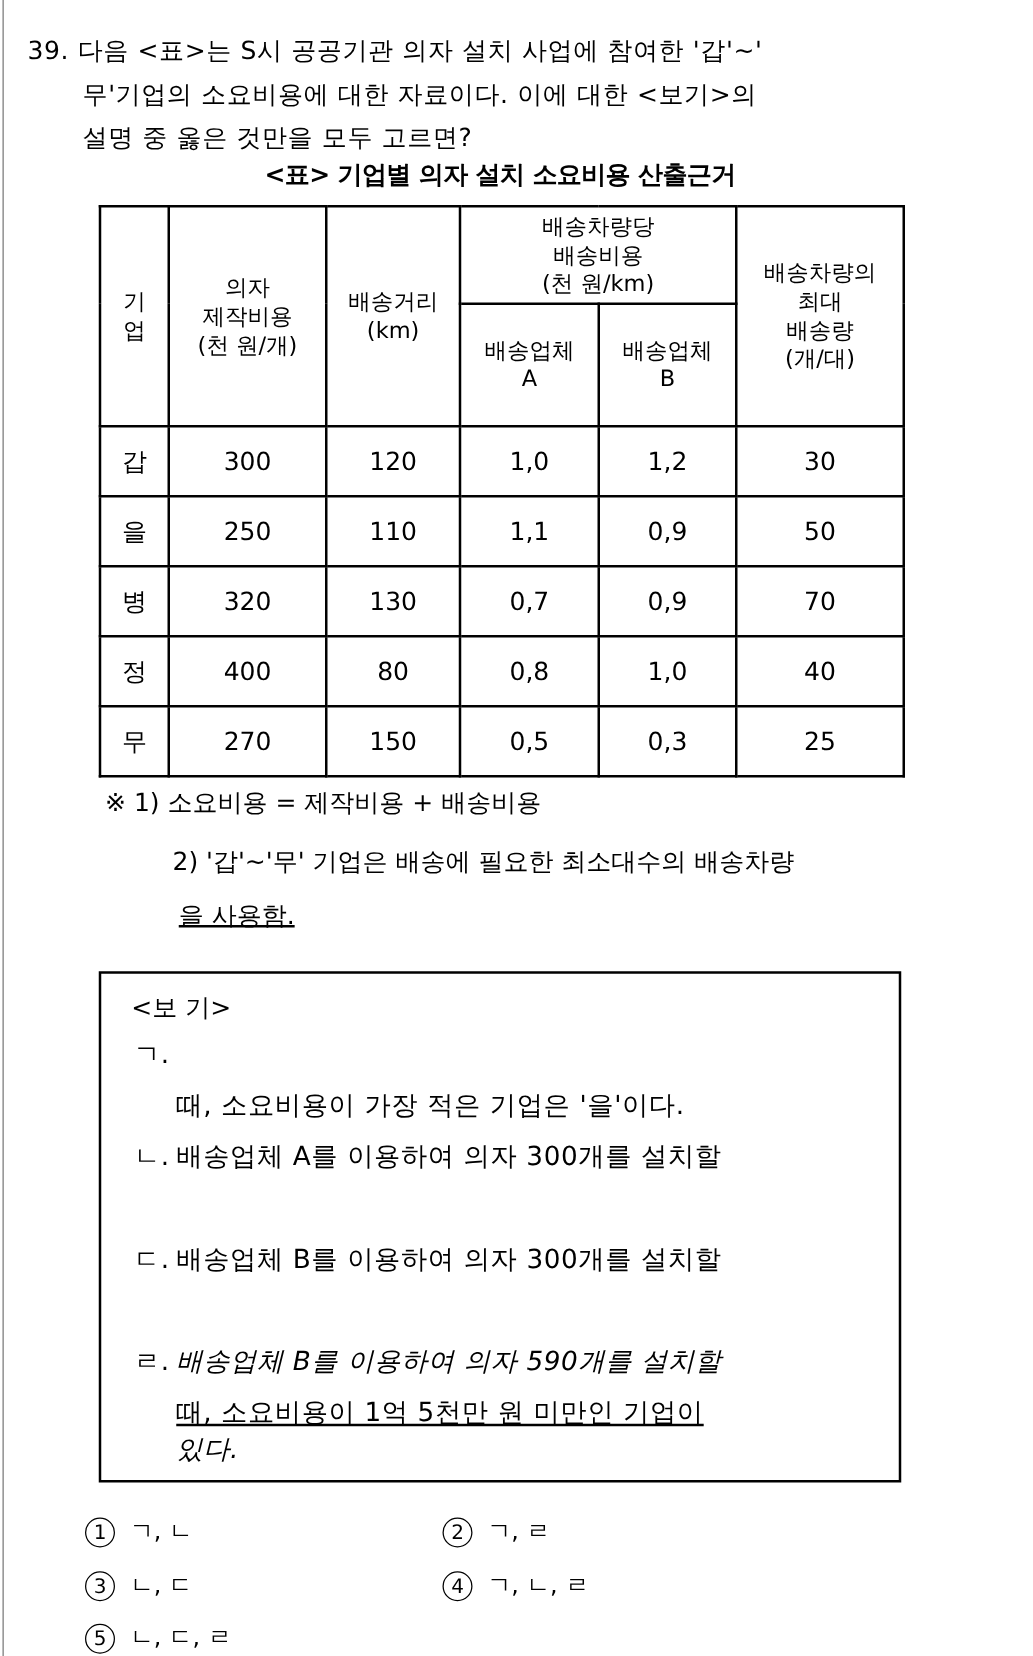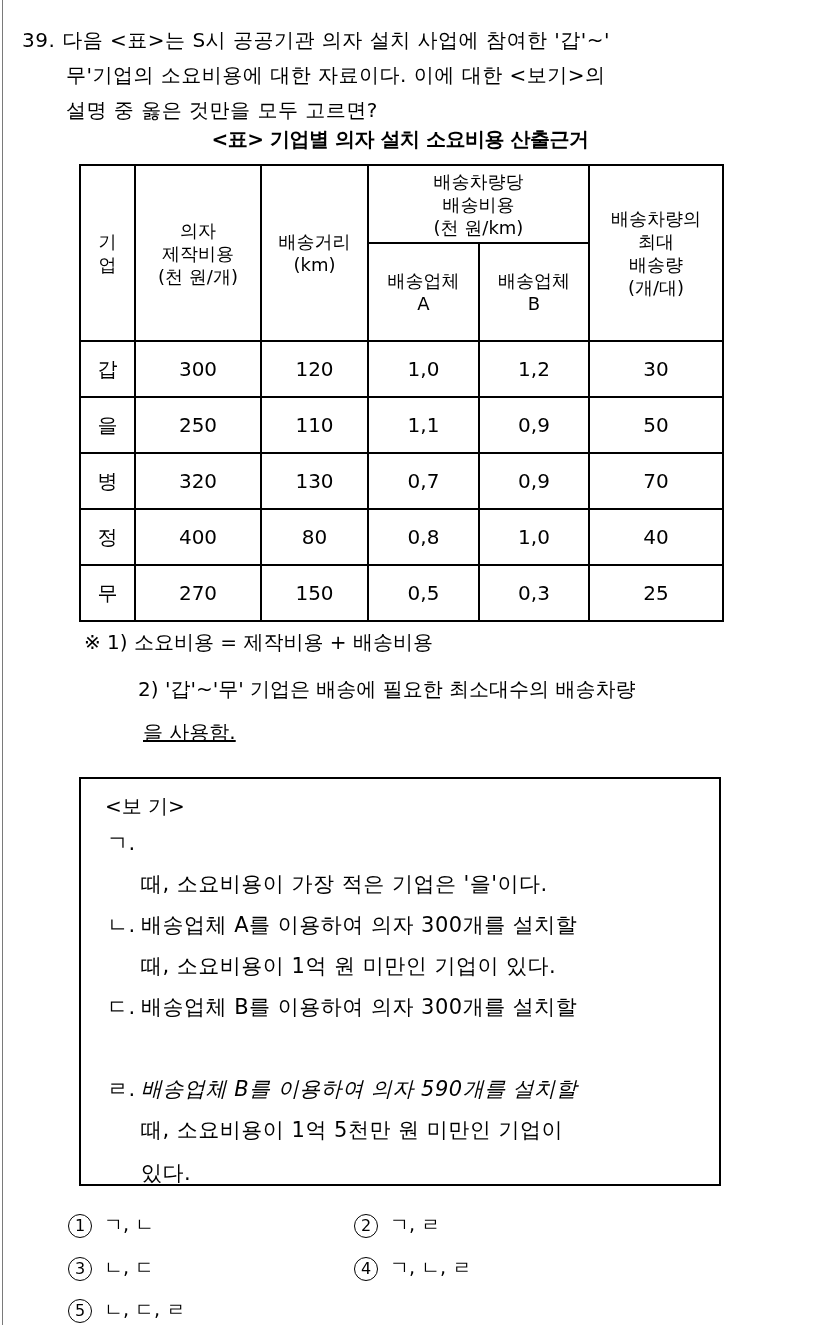--- a/index.html
+++ b/index.html
@@ -115,29 +115,28 @@
 <div class="note" style="left:143px; top:720px;text-decoration:underline;">을 사용함.</div>
 
 <div class="bogi">
   <div class="bogi-title">&lt;보  기&gt;</div>
 
   <div class="bogi-item" style="left:26px; top:52px;">ㄱ.</div>
   <div class="bogi-item" style="left:60px; top:93px;">때, 소요비용이 가장 적은 기업은 '을'이다.</div>
 
   <div class="bogi-item" style="left:26px; top:134px;">ㄴ.</div>
   <div class="bogi-item" style="left:60px; top:134px;">배송업체 A를 이용하여 의자 300개를 설치할</div>
-  <div class="bogi-item" style="left:60px; top:175px;">때, 소요비용이 1억 원 미만인 기업이 있다.</div>
 
   <div class="bogi-item" style="left:26px; top:216px;">ㄷ.</div>
   <div class="bogi-item" style="left:60px; top:216px;">배송업체 B를 이용하여 의자 300개를 설치할</div>
 
   <div class="bogi-item" style="left:26px; top:298px;">ㄹ.</div>
   <div class="bogi-item" style="left:60px; top:298px;font-style:italic;">배송업체 B를 이용하여 의자 590개를 설치할</div>
-  <div class="bogi-item" style="left:60px; top:339px;">때, 소요비용이 1억 5천만 원 미만인 기업이</div>
-  <div class="bogi-item" style="left:60px; top:382px;">있다.</div>
+  <div class="bogi-item" style="left:60px; top:339px;text-decoration:underline;">때, 소요비용이 1억 5천만 원 미만인 기업이</div>
+  <div class="bogi-item" style="left:60px; top:368px;font-style:italic;">있다.</div>
 </div>
 
 <div class="answer" style="left:68px; top:1212px;">
   <span class="circ">1</span><span>ㄱ, ㄴ</span>
 </div>
 <div class="answer" style="left:354px; top:1212px;">
   <span class="circ">2</span><span>ㄱ, ㄹ</span>
 </div>
 <div class="answer" style="left:68px; top:1255px;">
   <span class="circ">3</span><span>ㄴ, ㄷ</span>

